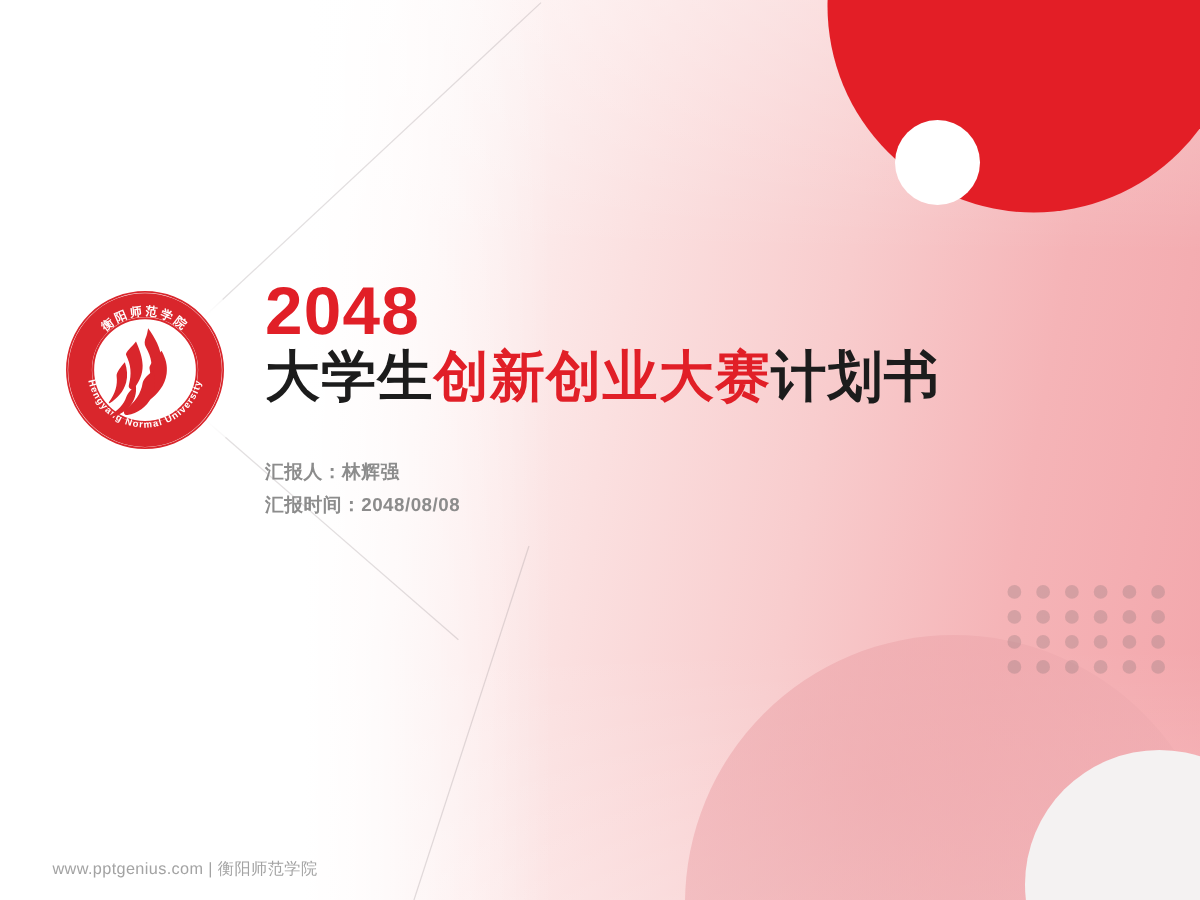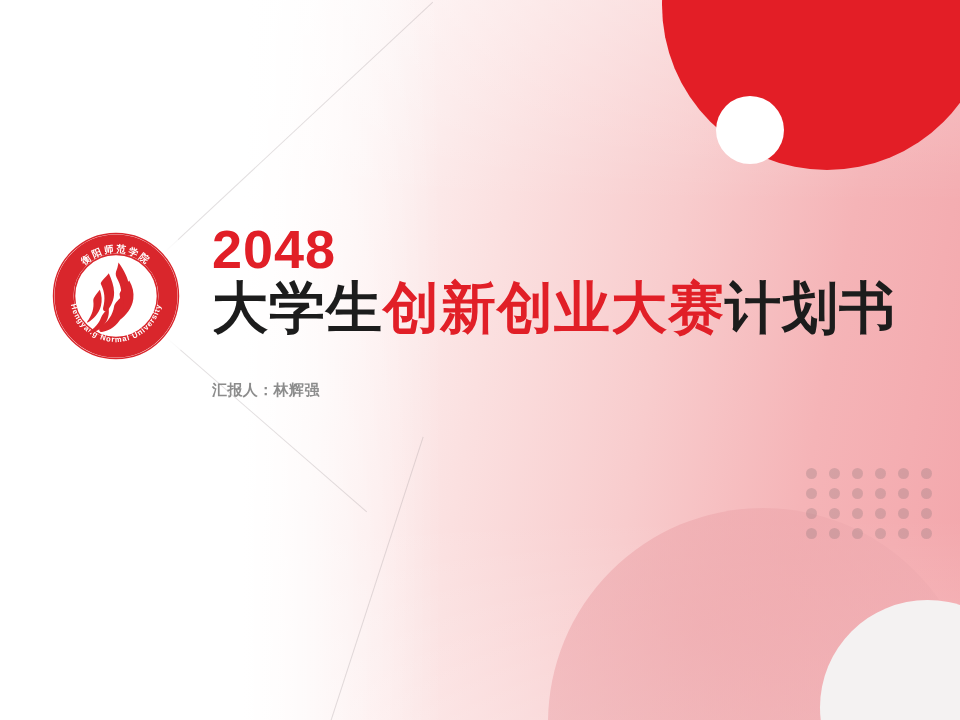--- a/index.html
+++ b/index.html
@@ -132,27 +132,26 @@
   }
   .year {
     font-size: 54px;
     font-weight: bold;
     line-height: 1;
     letter-spacing: 1px;
     color: #e11f27;
     margin: 0 0 2px 0;
   }
   .headline {
-    font-size: 56px;
+    font-size: 44px;
     font-weight: bold;
     line-height: 1.08;
     letter-spacing: 1px;
     margin: 0;
     white-space: nowrap;
-    font-family: Liberation Serif, serif;
   }
   .headline .dark { color: #1c1c1c; }
   .headline .red  { color: #e11f27; }
 
   .subtitle {
     margin: 36px 0 0 0;
     font-size: 22px;
     line-height: 1.3;
     color: #3a3a3a;
     letter-spacing: 0.5px;
@@ -269,17 +268,19 @@
 
     <div class="year">2048</div>
 
     <h1 class="headline">
       <span class="dark">大学生</span><span class="red">创新创业大赛</span><span class="dark">计划书</span>
     </h1>
 
 
     <div class="meta">
       <div>汇报人：林辉强</div>
+      <div>汇报时间：2048/08/08</div>
     </div>
   </div>
 
+  <div class="footer">www.pptgenius.com | 衡阳师范学院</div>
 
 </div>
 
 </body></html>

